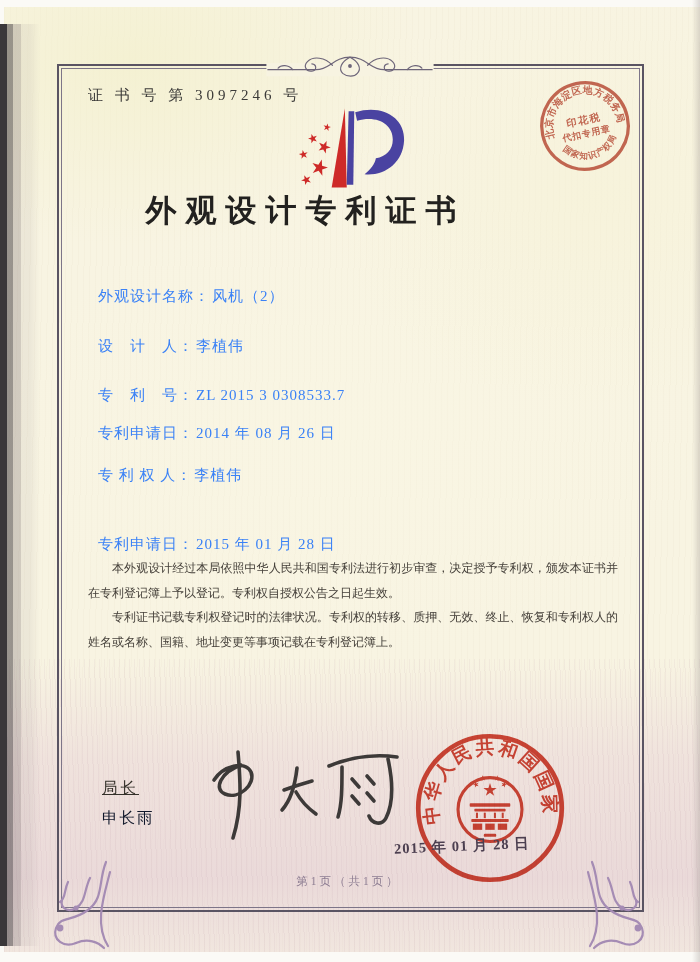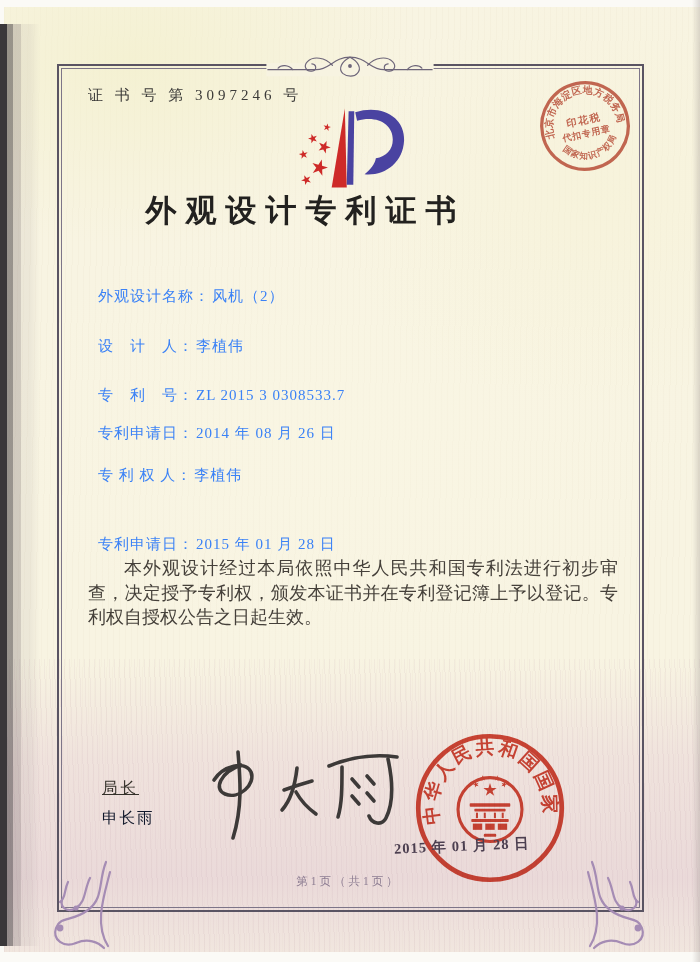--- a/index.html
+++ b/index.html
@@ -41,21 +41,21 @@
   
   .cert-no{position:absolute;left:88px;top:86px;font-size:15px;letter-spacing:4px;color:#3b3a38;}
   .title{
     position:absolute;left:57px;top:190px;width:465px;text-align:center;
     font-size:31px;font-weight:bold;letter-spacing:9px;color:#22211f;padding-left:16px;
   }
   .field-row{position:absolute;left:98px;font-size:15px;color:#3b82f6;letter-spacing:1px;white-space:nowrap;}
   .field-row .val{margin-left:2px;}
   .paras{
     position:absolute;left:88px;top:556px;width:530px;
-    font-size:18px;line-height:24.5px;color:#45403a;text-align:justify;
+    font-size:12px;line-height:24.5px;color:#45403a;text-align:justify;
   }
   .paras p{margin:0;text-indent:2em;}
   .director-title{position:absolute;left:102px;top:778px;font-size:15.5px;letter-spacing:3px;color:#333029;text-decoration:underline;}
   .director-name{position:absolute;left:102px;top:808px;font-size:15.5px;letter-spacing:2px;color:#0f172a;}
   .date-stamp{
     position:absolute;left:394px;top:836px;width:170px;
     font-size:14.5px;font-weight:600;letter-spacing:1px;color:#4c3f50;
     transform:rotate(-2.5deg);
   }
   .footer{
@@ -155,20 +155,21 @@
 </div>
 <div class="field-row" style="top:466px">
   <span>专 利 权 人：</span><span class="val">李植伟</span>
 </div>
 <div class="field-row" style="top:535px">
   <span>专利申请日：</span><span class="val">2015 年 01 月 28 日</span>
 </div>
 
 <div class="paras">
   <p>本外观设计经过本局依照中华人民共和国专利法进行初步审查，决定授予专利权，颁发本证书并在专利登记簿上予以登记。专利权自授权公告之日起生效。</p>
+  <p>专利证书记载专利权登记时的法律状况。专利权的转移、质押、无效、终止、恢复和专利权人的姓名或名称、国籍、地址变更等事项记载在专利登记簿上。</p>
 </div>
 
 <div class="director-title">局长</div>
 <div class="director-name">申长雨</div>
 
 <svg class="signature" viewBox="0 0 220 108">
   <g fill="none" stroke="#2e2c2b" stroke-width="3.6" stroke-linecap="round" opacity="0.92">
     <path d="M31,42 C40,28 62,22 68,34 C73,46 56,62 42,56 C30,51 38,34 58,27"></path>
     <path d="M55,14 C57,38 60,68 50,100"></path>
     <path d="M114,30 C112,48 108,62 99,72"></path>

